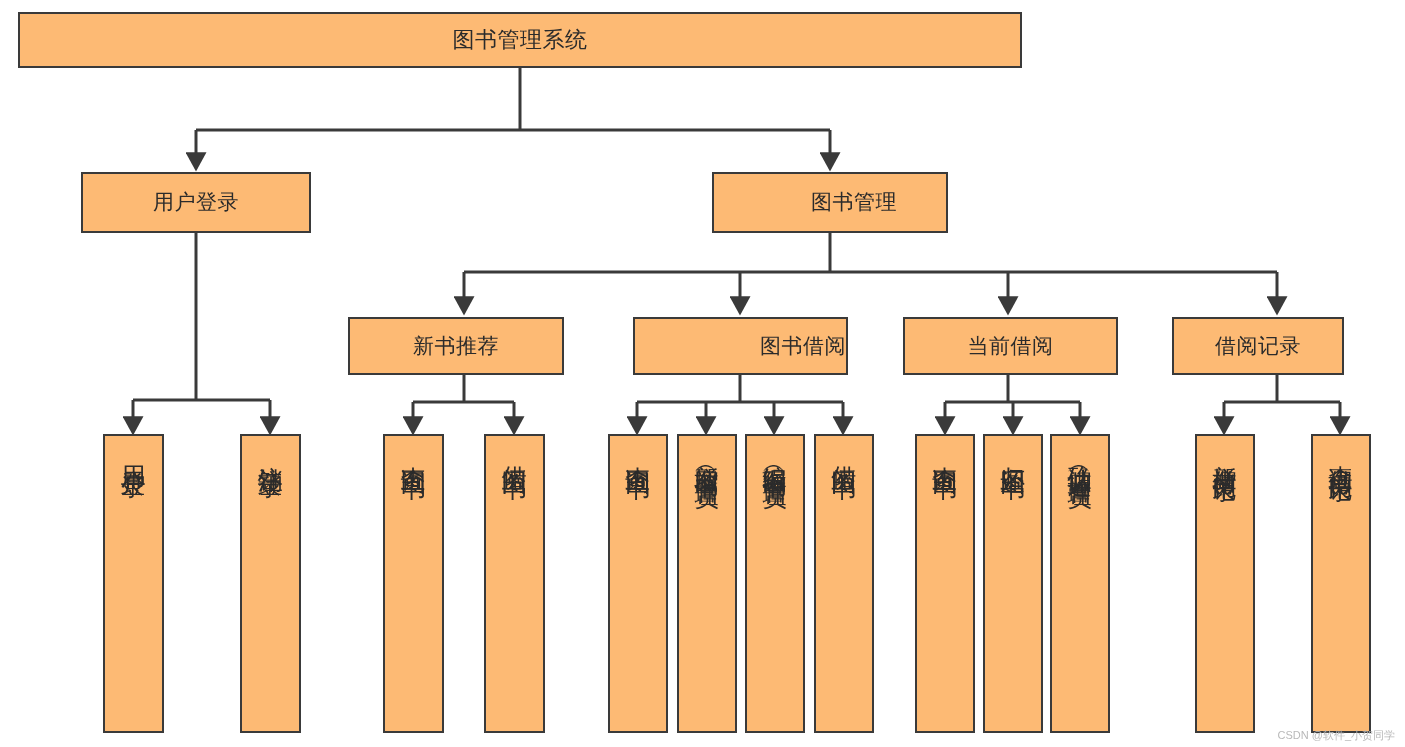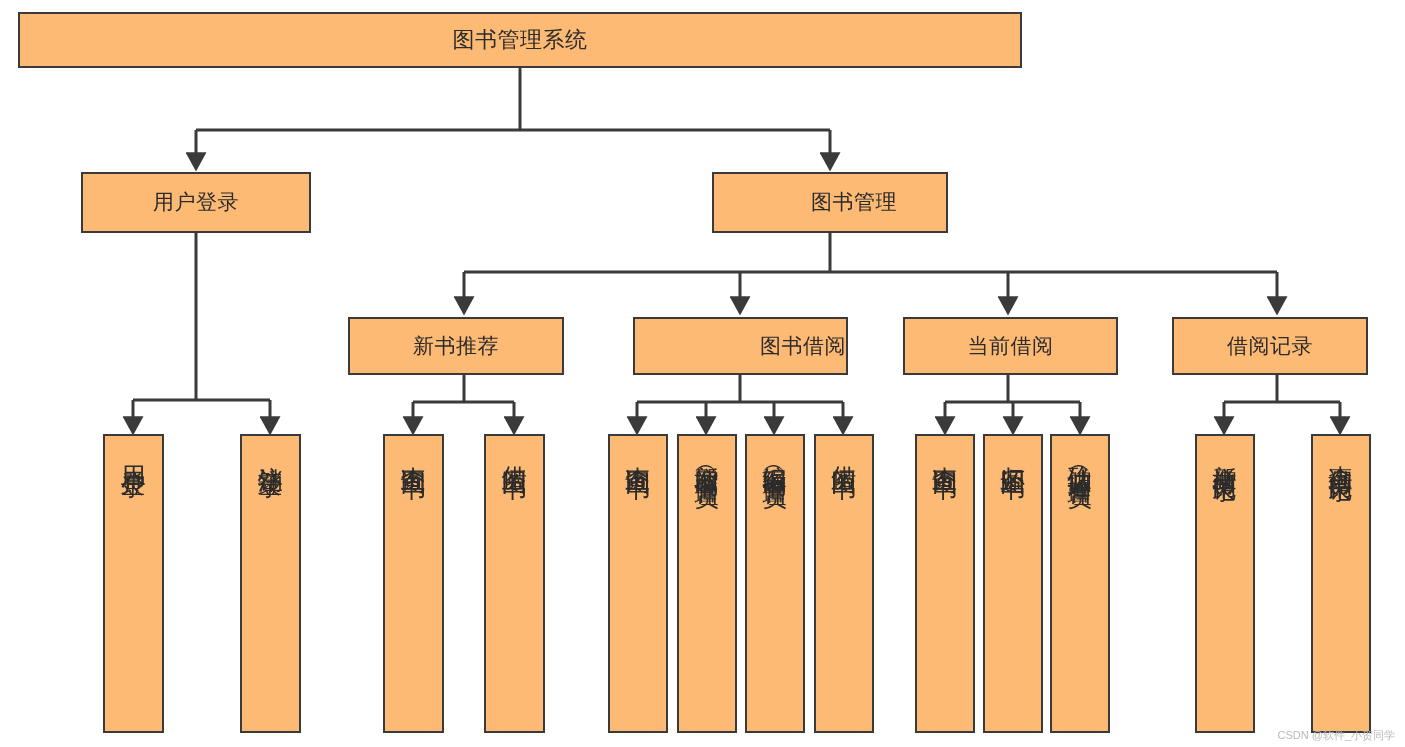--- a/index.html
+++ b/index.html
@@ -150,21 +150,21 @@
   </div>
 
   <div class="node horiz" style="left:633px; top:317px; width:215px; height:58px;justify-content:flex-end;">
     <span class="label">图书借阅</span>
   </div>
 
   <div class="node horiz" style="left:903px; top:317px; width:215px; height:58px;">
     <span class="label">当前借阅</span>
   </div>
 
-  <div class="node horiz" style="left:1172px; top:317px; width:196px; height:58px;">
+  <div class="node horiz" style="left:1172px; top:317px; width:172px; height:58px;">
     <span class="label">借阅记录</span>
   </div>
 
   <div class="node vert" style="left:103px; top:434px; width:61px; height:299px;">
     <span class="label">用户登录</span>
   </div>
 
   <div class="node vert" style="left:240px; top:434px; width:61px; height:299px;">
     <span class="label">注销登录</span>
   </div>

